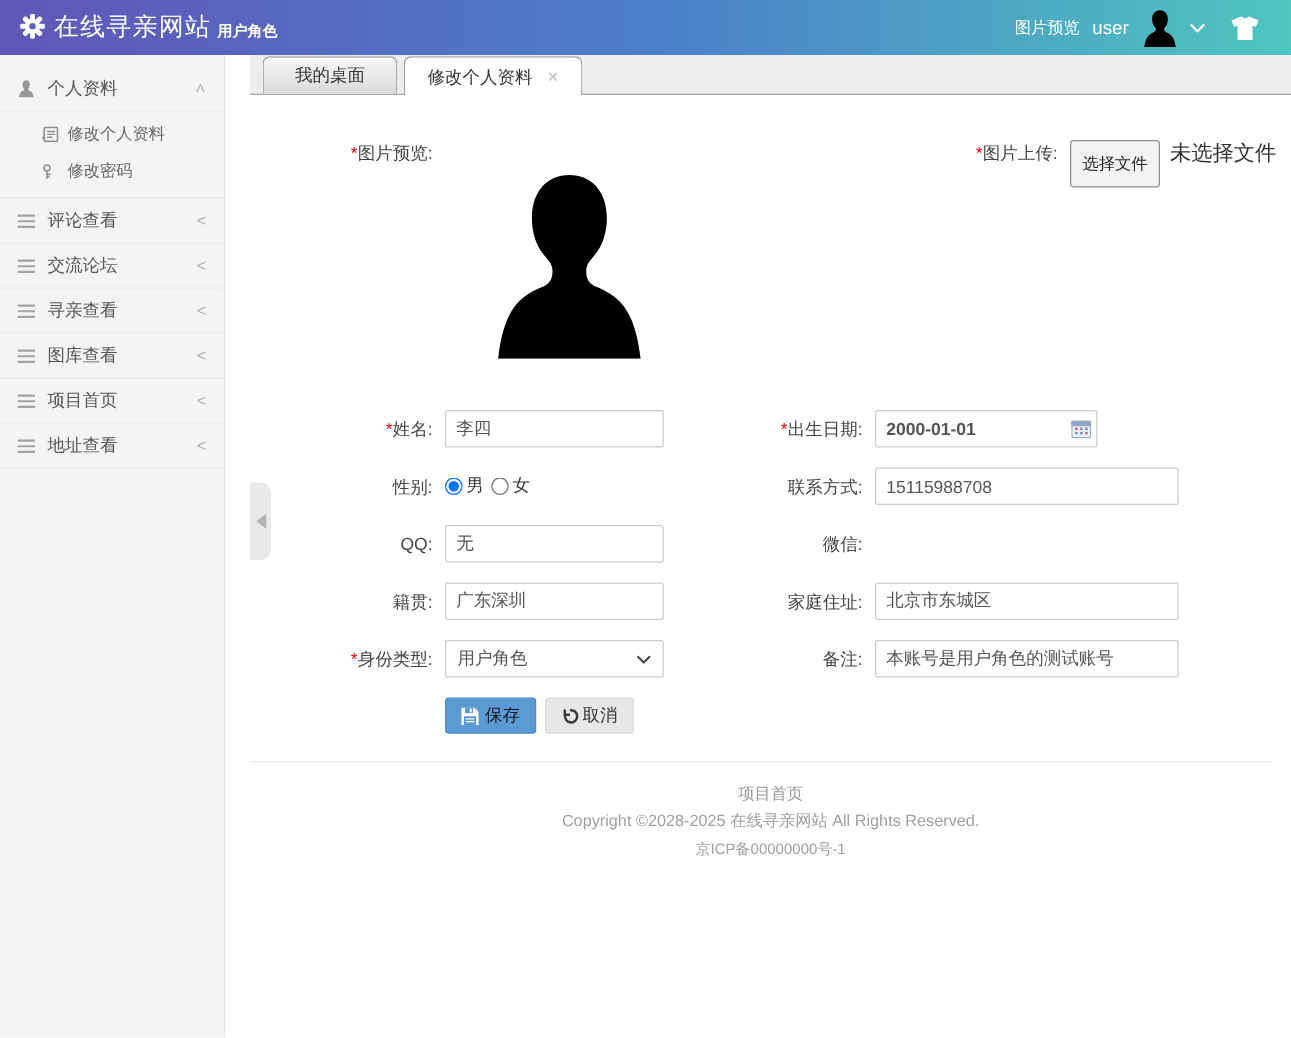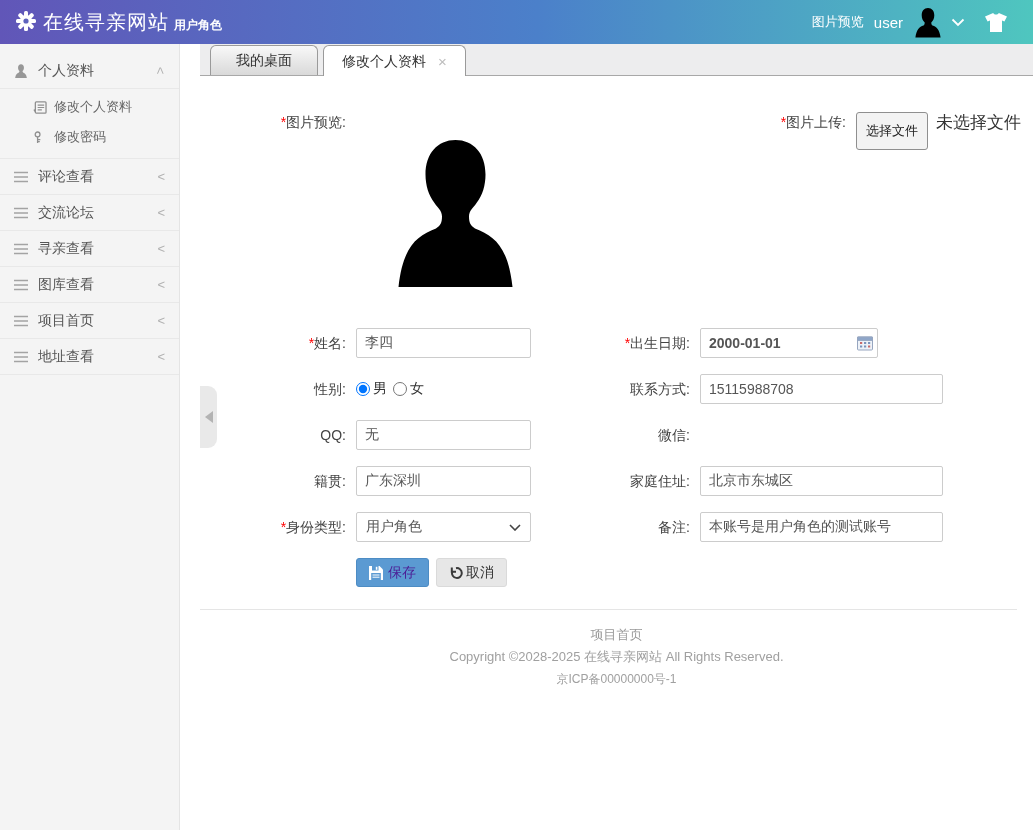--- a/index.html
+++ b/index.html
@@ -56,21 +56,21 @@
   .file-btn { height:38px; padding:0 9px; border:1px solid #8f8f8f; border-radius:3px; background:#f3f3f3; font-size:13px; color:#222; cursor:pointer; font-family:inherit; }
   .file-status { font-size:17px; color:#333; margin-left:8px; line-height:22px; }
   .radio-wrap { display:flex; align-items:center; height:30px; font-size:14px; color:#333; }
   .radio-wrap input { margin:0 3px 0 0; width:14px; height:14px; cursor:pointer; }
   .radio-wrap .opt2 { margin-left:6px; }
   .select { height:30px; border:1px solid #ccc; border-radius:2px; background:#fff; display:flex; align-items:center; justify-content:space-between; padding:0 9px; font-size:14px; color:#555; cursor:pointer; }
   .select .sel-chev { width:12px; height:7px; }
 
   .btn-row { margin-left:156px; display:flex; margin-bottom:0; }
   .btn { height:29px; display:inline-flex; align-items:center; border-radius:3px; font-size:14px; padding:0 12px; cursor:pointer; font-family:inherit; }
-  .btn-save { background:#5b9ad2; border:1px solid #4d8cc4; color:#4c1d95; }
+  .btn-save { background:#5b9ad2; border:1px solid #4d8cc4; color:#0f172a; }
   .btn-save svg { margin-right:5px; }
   .btn-cancel { background:#e7e7e7; border:1px solid #dadada; color:#333; margin-left:7px;justify-content:space-between; }
   .btn-cancel svg { margin-right:3px; }
 
   
   .sep { border-top:1px solid #e5e5e5; margin:22px 16px 0 0; }
   .footer { text-align:center; padding-top:14px; color:#a0a0a0; }
   .footer .home { font-size:13px; color:#999; line-height:22px; cursor:pointer; display:inline-block; }
   .footer .copy { font-size:13px; color:#a0a0a0; line-height:22px; }
   .footer .icp  { font-size:12px; color:#a0a0a0; line-height:22px; }

